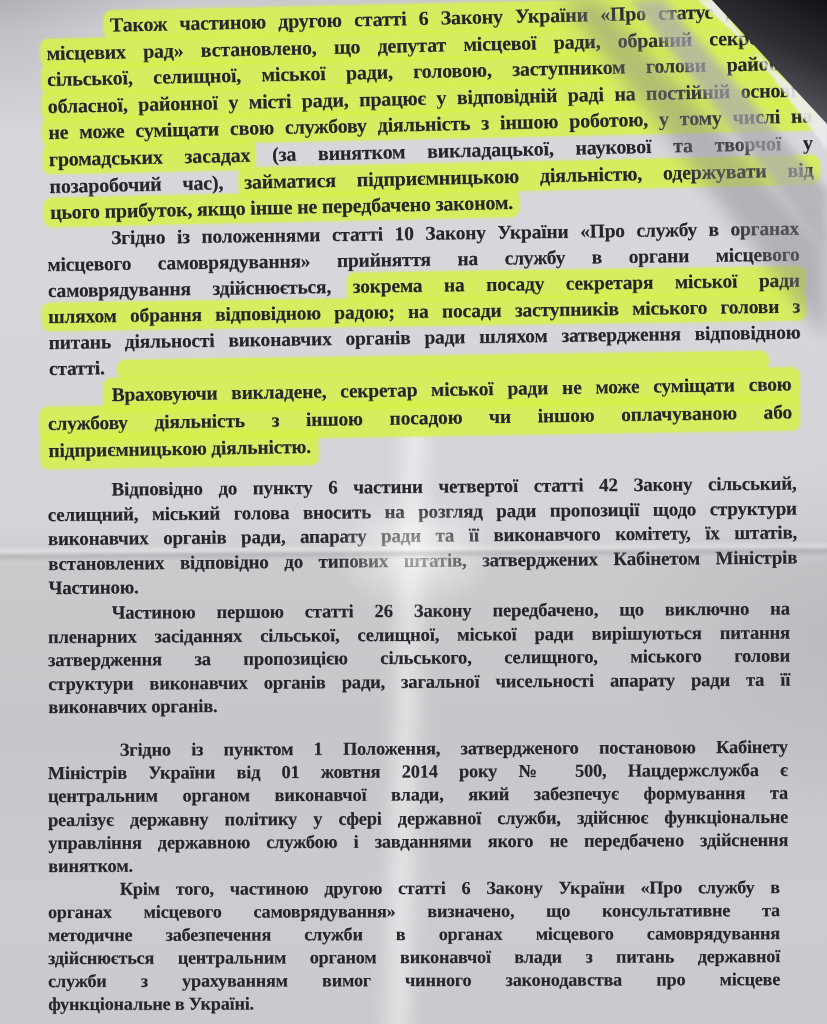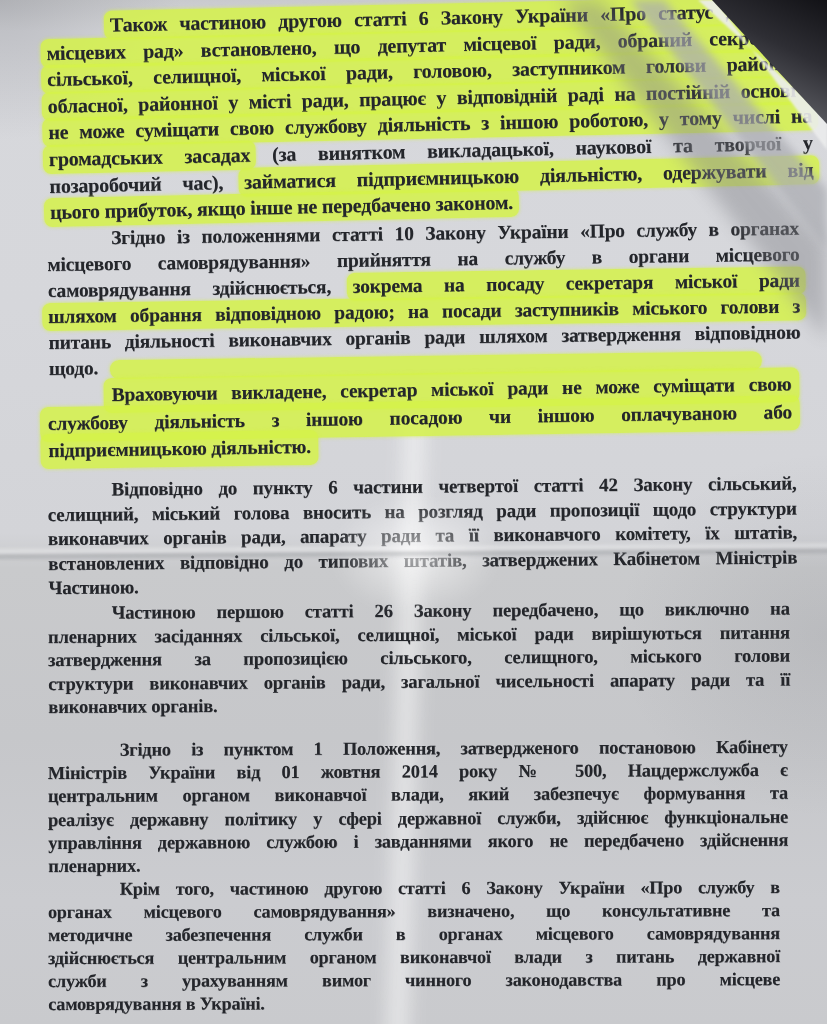--- a/index.html
+++ b/index.html
@@ -83,21 +83,21 @@
         <div class="line"><span class="hl">громадських засадах</span><span class="seg"> (за винятком викладацької, наукової та творчої у</span></div>
         <div class="line"><span class="seg">позаробочий час), </span><span class="hl">займатися підприємницькою діяльністю, одержувати від</span></div>
         <div class="line last"><span class="hl">цього прибуток, якщо інше не передбачено законом.</span></div>
       </div>
       <div class="para p2">
         <div class="line first"><span class="seg">Згідно із положеннями статті 10 Закону України «Про службу в органах</span></div>
         <div class="line"><span class="seg">місцевого самоврядування» прийняття на службу в органи місцевого</span></div>
         <div class="line"><span class="seg">самоврядування здійснюється, </span><span class="hl">зокрема на посаду секретаря міської ради</span></div>
         <div class="line"><span class="hl">шляхом обрання відповідною радою; на посади заступників міського голови з</span></div>
         <div class="line"><span class="seg">питань діяльності виконавчих органів ради шляхом затвердження відповідною</span></div>
-        <div class="line last"><span class="seg">щодо.</span><span class="strip-fill"></span></div>
+        <div class="line last"><span class="seg">статті.</span><span class="strip-fill"></span></div>
       </div>
       <div class="para p3">
         <div class="line first"><span class="hl">Враховуючи викладене, секретар міської ради не може суміщати свою</span></div>
         <div class="line"><span class="hl">службову діяльність з іншою посадою чи іншою оплачуваною або</span></div>
         <div class="line last"><span class="hl">підприємницькою діяльністю.</span></div>
       </div>
       <div class="para p4">
         <div class="line first"><span class="seg">Відповідно до пункту 6 частини четвертої статті 42 Закону сільський,</span></div>
         <div class="line"><span class="seg">селищний, міський голова вносить на розгляд ради пропозиції щодо структури</span></div>
         <div class="line"><span class="seg">виконавчих органів ради, апарату ради та її виконавчого комітету, їх штатів,</span></div>
@@ -110,29 +110,29 @@
         <div class="line"><span class="seg">затвердження за пропозицією сільського, селищного, міського голови</span></div>
         <div class="line"><span class="seg">структури виконавчих органів ради, загальної чисельності апарату ради та її</span></div>
         <div class="line last"><span class="seg">виконавчих органів.</span></div>
       </div>
       <div class="para p6">
         <div class="line first"><span class="seg">Згідно із пунктом 1 Положення, затвердженого постановою Кабінету</span></div>
         <div class="line"><span class="seg">Міністрів України від 01 жовтня 2014 року № 500, Нацдержслужба є</span></div>
         <div class="line"><span class="seg">центральним органом виконавчої влади, який забезпечує формування та</span></div>
         <div class="line"><span class="seg">реалізує державну політику у сфері державної служби, здійснює функціональне</span></div>
         <div class="line"><span class="seg">управління державною службою і завданнями якого не передбачено здійснення</span></div>
-        <div class="line last"><span class="seg">пленарних.</span></div>
+        <div class="line last"><span class="seg">винятком.</span></div>
       </div>
       <div class="para p7">
         <div class="line first"><span class="seg">Крім того, частиною другою статті 6 Закону України «Про службу в</span></div>
         <div class="line"><span class="seg">органах місцевого самоврядування» визначено, що консультативне та</span></div>
         <div class="line"><span class="seg">методичне забезпечення служби в органах місцевого самоврядування</span></div>
         <div class="line"><span class="seg">здійснюється центральним органом виконавчої влади з питань державної</span></div>
         <div class="line"><span class="seg">служби з урахуванням вимог чинного законодавства про місцеве</span></div>
-        <div class="line last"><span class="seg">самоврядування в Україні.</span></div>
+        <div class="line last"><span class="seg">функціональне в Україні.</span></div>
       </div>
     </div>
 
   <div class="layer crease"></div>
 
   <svg class="layer corner-svg" width="320" height="360" viewBox="0 0 320 360">
     <defs>
       <linearGradient id="gWedge" x1="55%" y1="100%" x2="100%" y2="0%">
         <stop offset="0" stop-color="#67686e"></stop>
         <stop offset="0.55" stop-color="#2e2e34"></stop>

